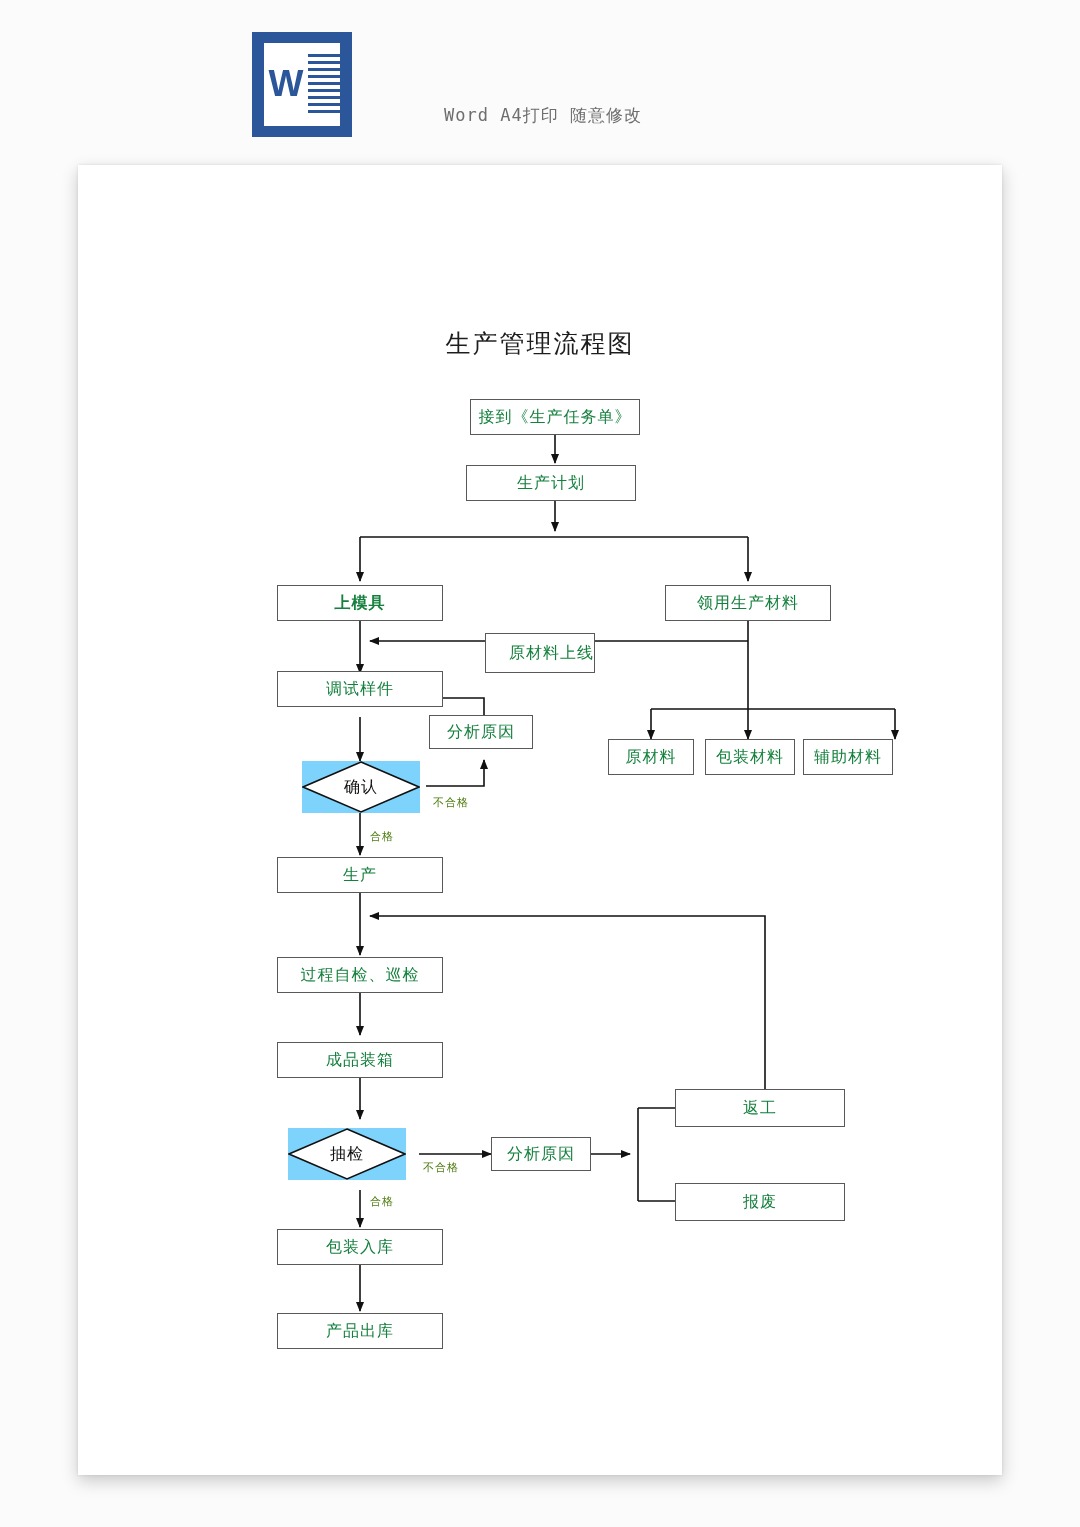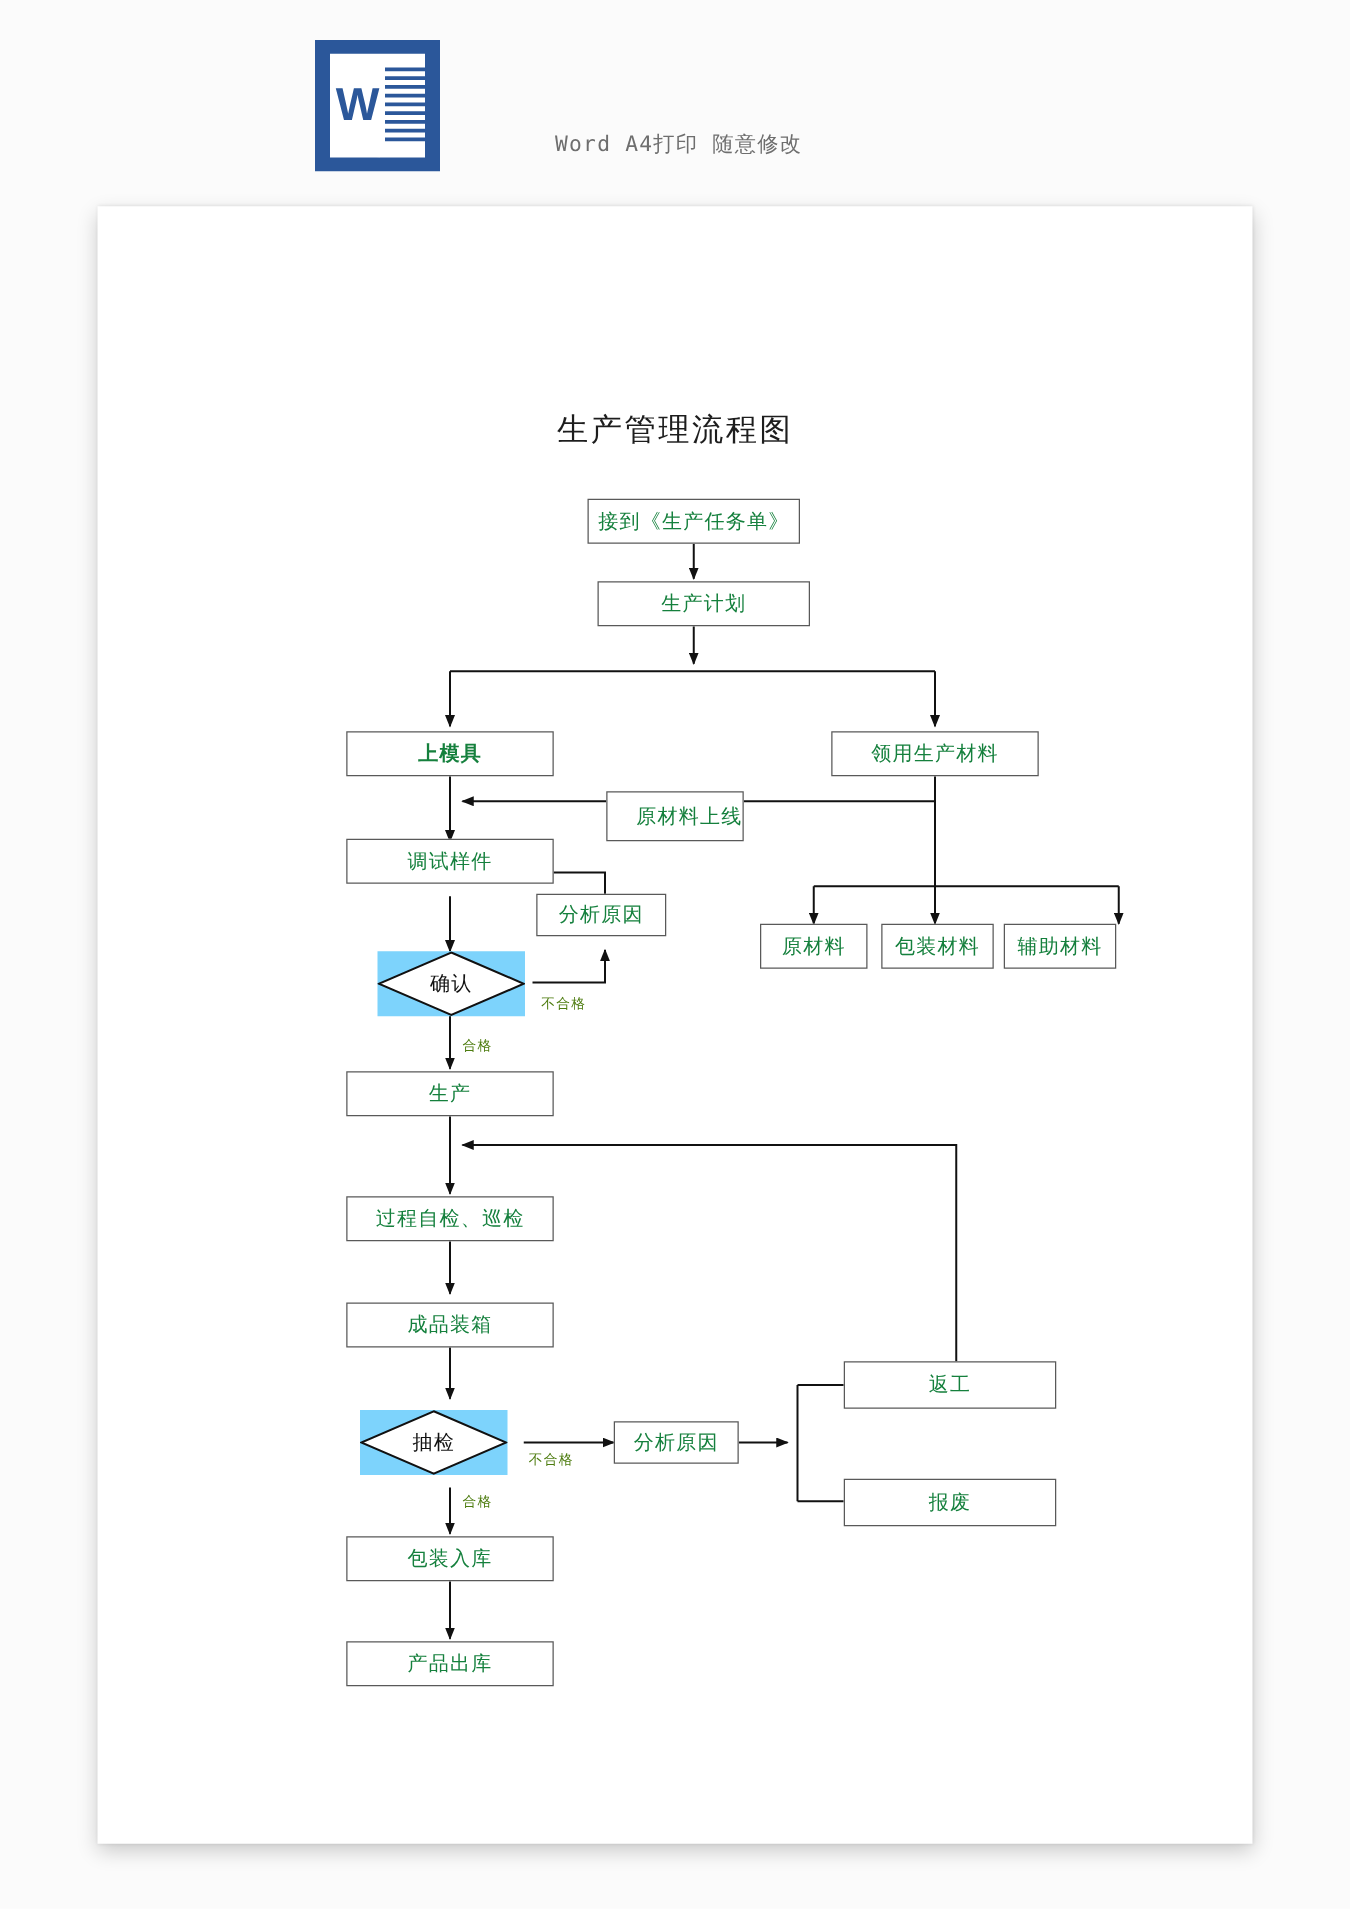--- a/index.html
+++ b/index.html
@@ -173,21 +173,21 @@
           <path d="M282,981 L282,1018" marker-end="url(#ah)"></path>
 
           <path d="M282,1056 L282,1102" marker-end="url(#ah)"></path>
         </g>
       </svg>
 
       <div class="node" style="left:392px; top:190px; width:170px; height:36px;">
         <span>接到《生产任务单》</span>
       </div>
 
-      <div class="node" style="left:400px; top:256px; width:170px; height:36px;">
+      <div class="node" style="left:388px; top:256px; width:170px; height:36px;">
         <span>生产计划</span>
       </div>
 
       <div class="node" style="left:199px; top:376px; width:166px; height:36px;font-weight:bold;">
         <span>上模具</span>
       </div>
 
       <div class="node" style="left:587px; top:376px; width:166px; height:36px;">
         <span>领用生产材料</span>
       </div>

